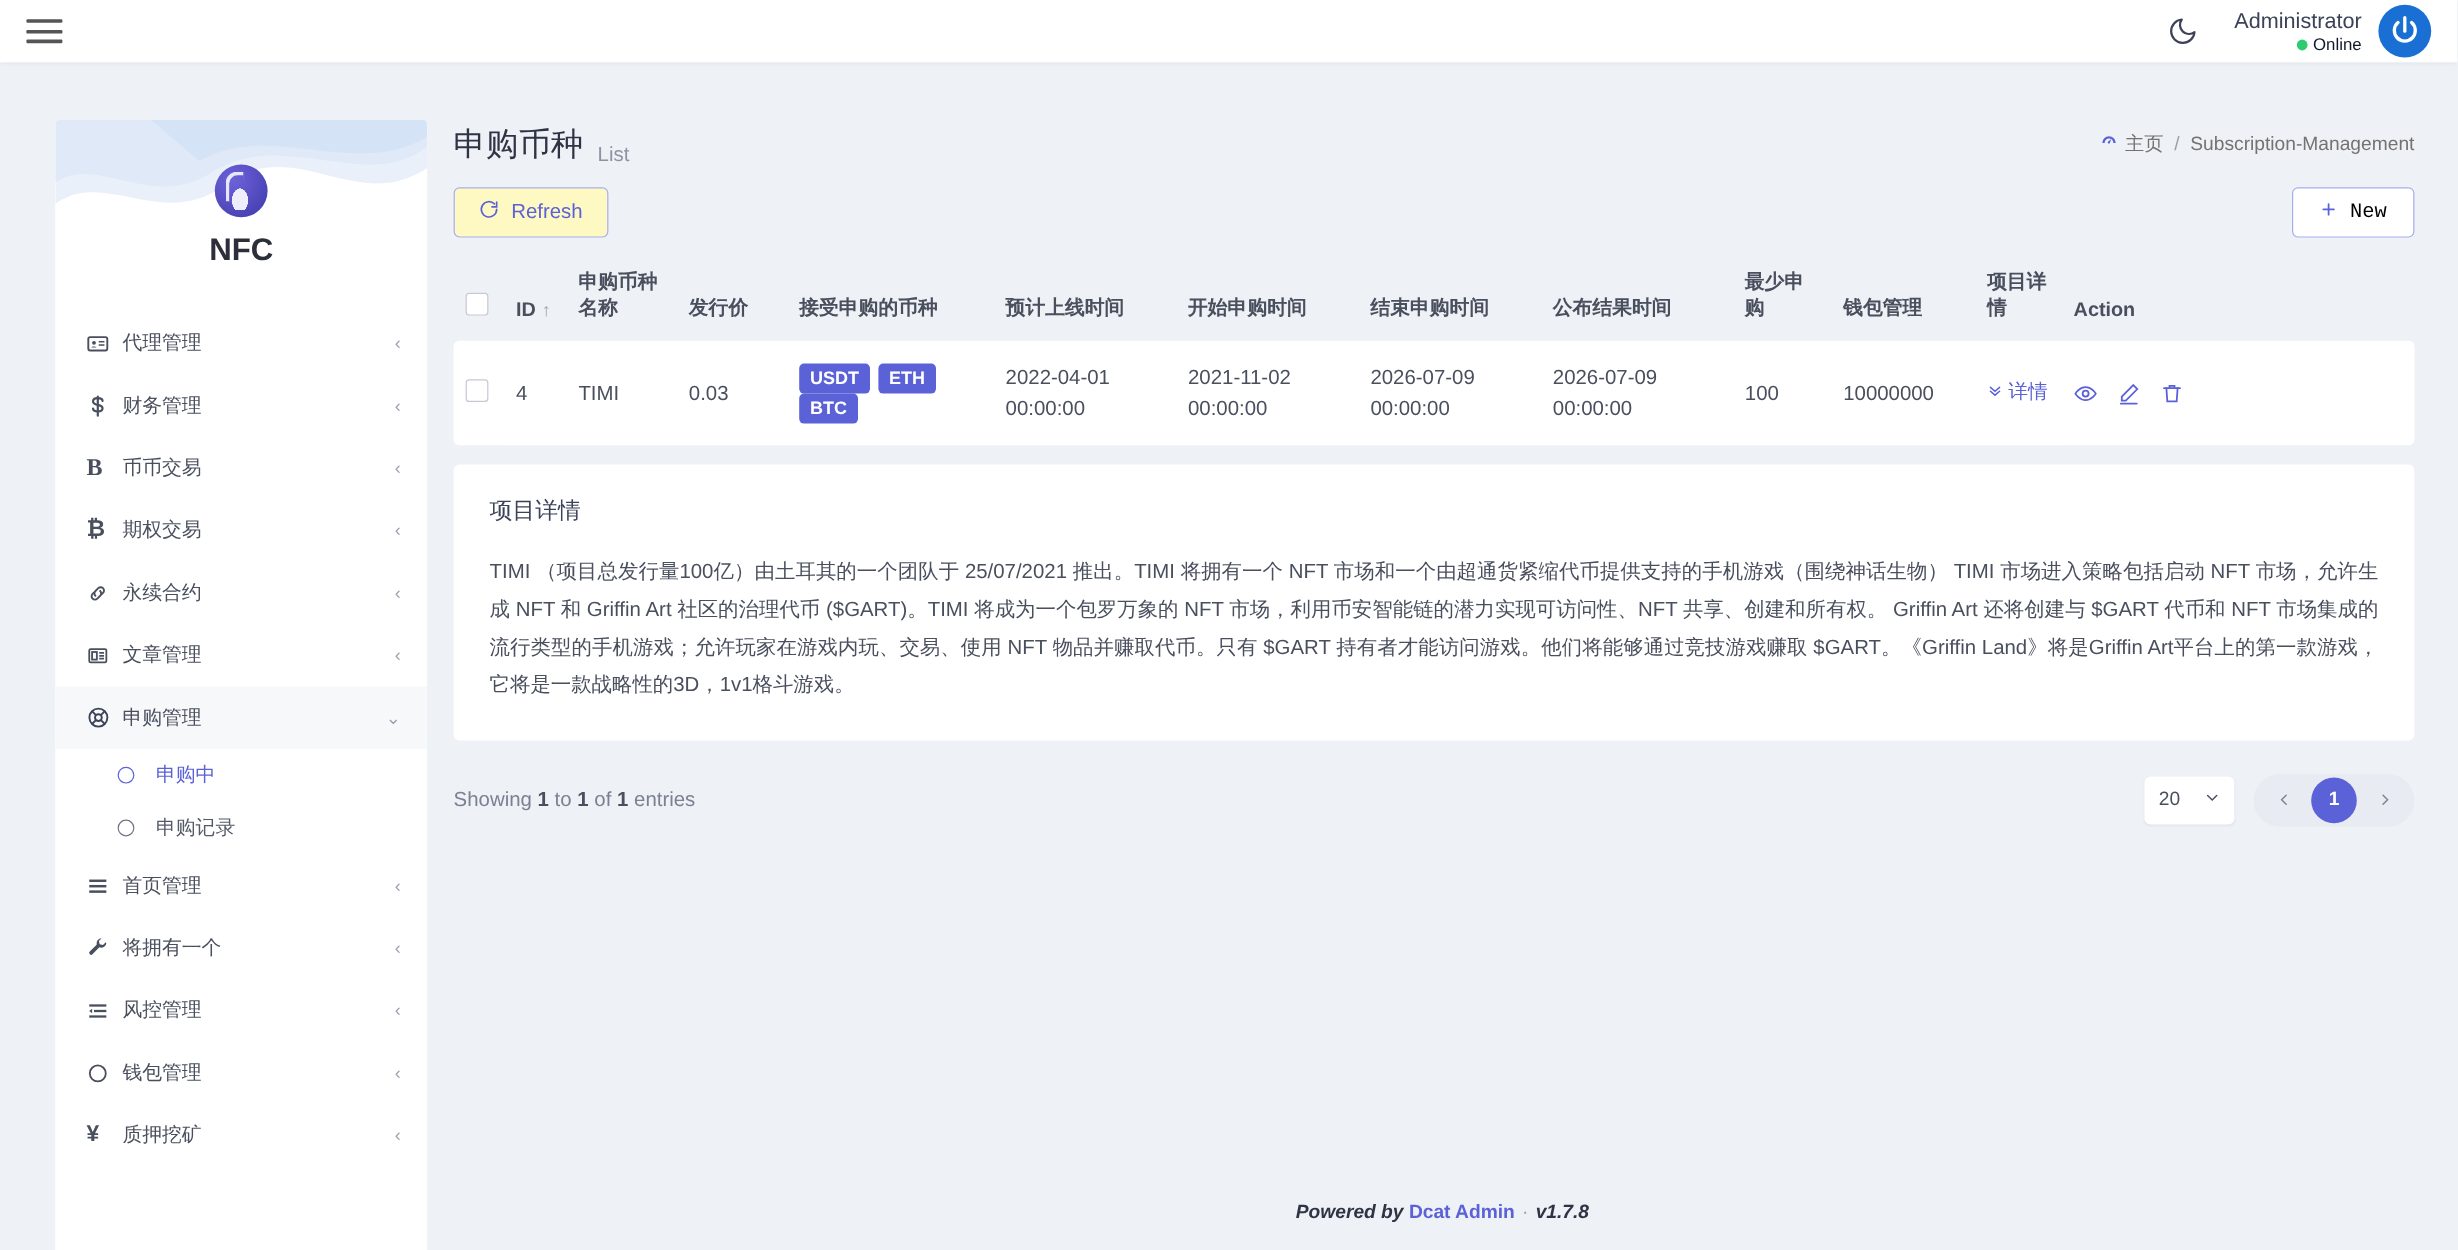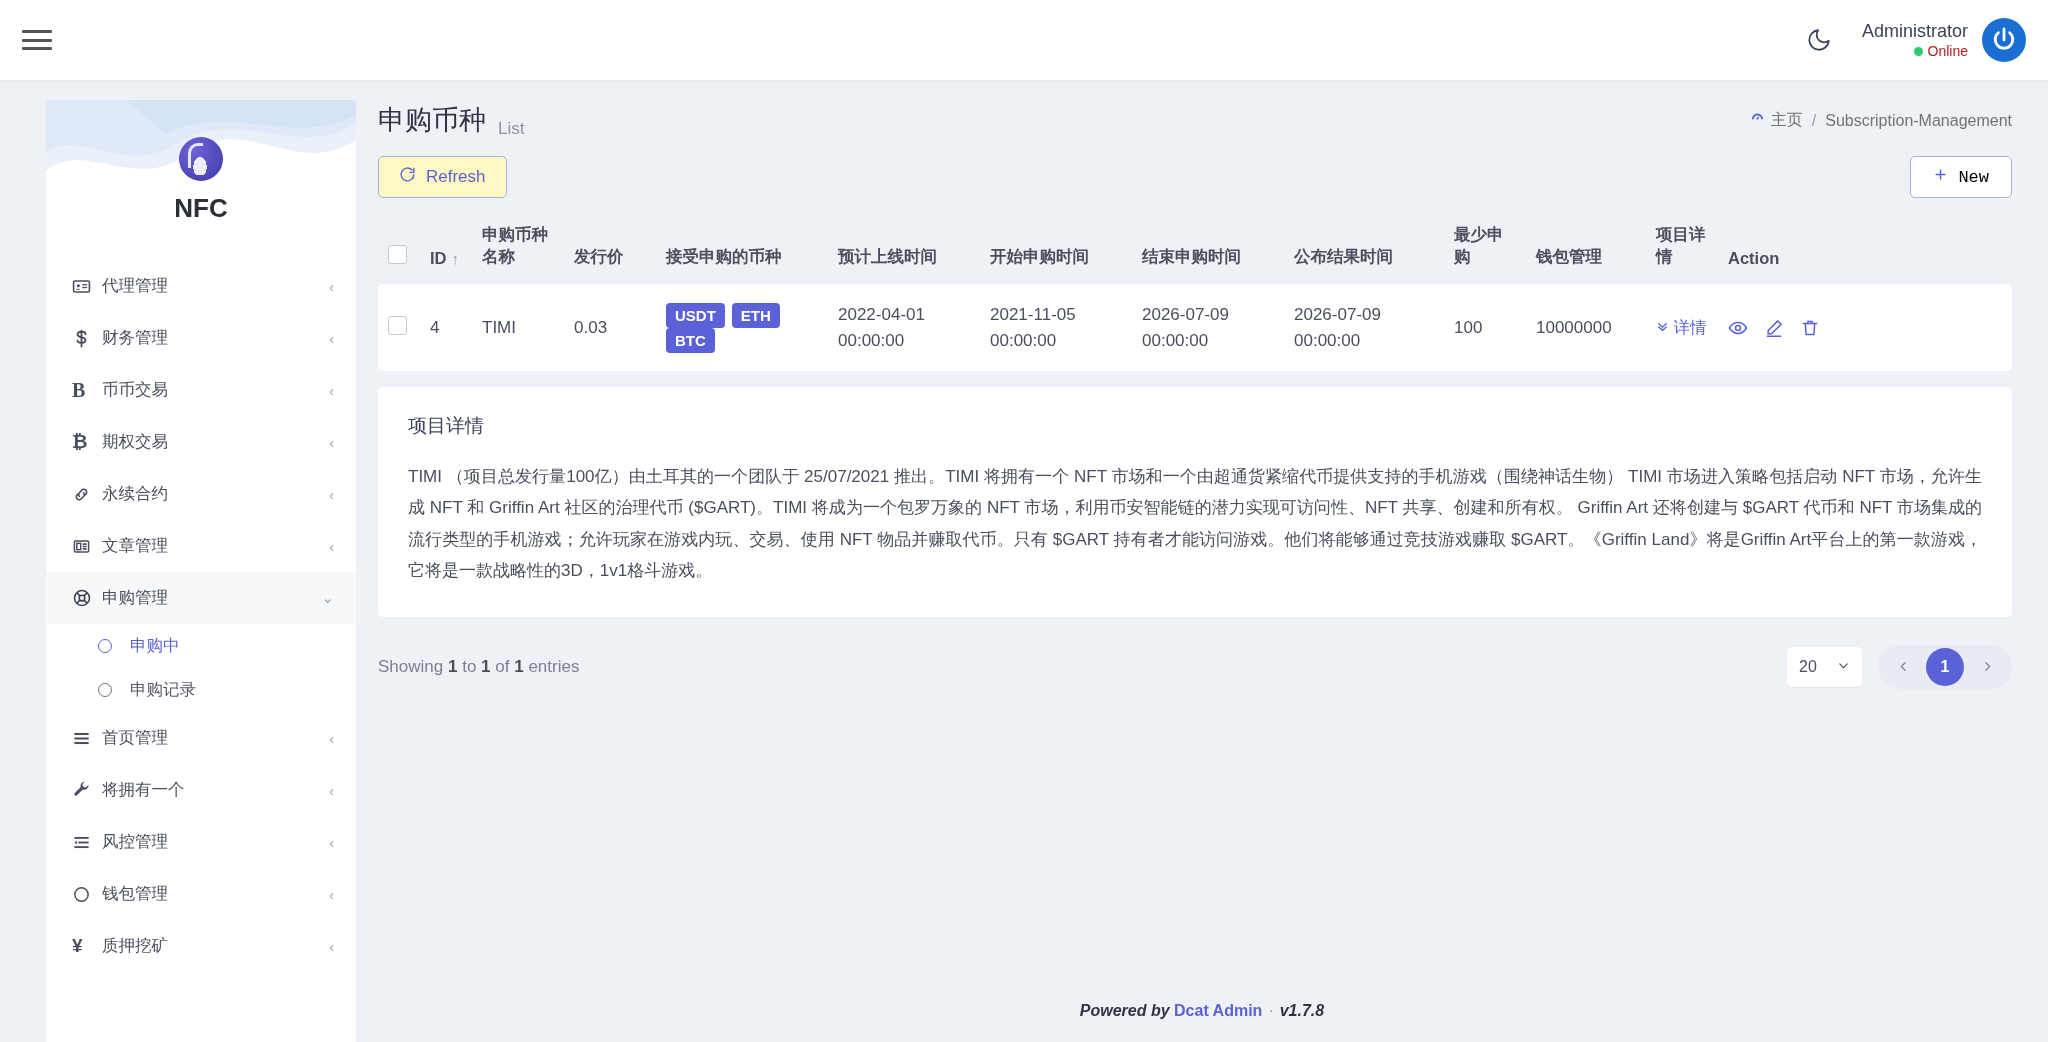--- a/index.html
+++ b/index.html
@@ -8,21 +8,21 @@
     width: 2048px; height: 1042px;
     background: #eef1f6;
     font-family: "Liberation Sans", "DejaVu Sans", sans-serif;
     overflow: hidden;
   }
   body { position: relative; }
 
   
   .navbar {
     position: absolute; top: 0; left: 0;
-    width: 2048px; height: 80px;
+    width: 2048px; height: 52px;
     background: #ffffff;
     box-shadow: 0 1px 3px rgba(0,0,0,0.05);
     display: flex; align-items: center;
     z-index: 30;
   }
   .hamburger {
     margin-left: 22px;
     width: 30px; height: 24px;
     display: flex; flex-direction: column; justify-content: space-between;
     padding: 2px 0;
@@ -34,21 +34,21 @@
     margin-left: auto; display: flex; align-items: center;
     padding-right: 22px; gap: 26px;
   }
   .theme-toggle {
     width: 34px; height: 34px; display: flex; align-items: center; justify-content: center;
     cursor: pointer;
   }
   .user-block { display: flex; align-items: center; gap: 14px; cursor: pointer; }
   .user-text { text-align: right; line-height: 1.25; }
   .user-name { font-size: 18px; color: #3c4257; }
-  .user-status { font-size: 14px; color: #b91c1c; display: flex; align-items: center; justify-content: flex-end; gap: 5px; }
+  .user-status { font-size: 14px; color: #0f172a; display: flex; align-items: center; justify-content: flex-end; gap: 5px; }
   .dot-online { width: 9px; height: 9px; border-radius: 50%; background: #2ecc71; display: inline-block; }
   .avatar {
     width: 44px; height: 44px; border-radius: 50%;
     background: #1a6fd4; display: flex; align-items: center; justify-content: center;
   }
 
   
   .sidebar {
     position: absolute; top: 100px; left: 46px;
     width: 310px; height: 1022px;
@@ -482,21 +482,21 @@
           <td>TIMI</td>
           <td>0.03</td>
           <td>
             <span class="tag">USDT</span><span class="tag">ETH</span><span class="tag">BTC</span>
           </td>
           <td>
             <div class="dt">2022-04-01</div>
             <div class="dt">00:00:00</div>
           </td>
           <td>
-            <div class="dt">2021-11-05</div>
+            <div class="dt">2021-11-02</div>
             <div class="dt">00:00:00</div>
           </td>
           <td>
             <div class="dt">2026-07-09</div>
             <div class="dt">00:00:00</div>
           </td>
           <td>
             <div class="dt">2026-07-09</div>
             <div class="dt">00:00:00</div>
           </td>

